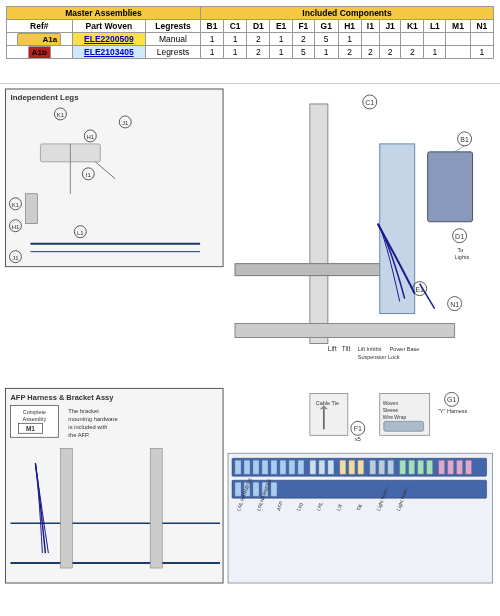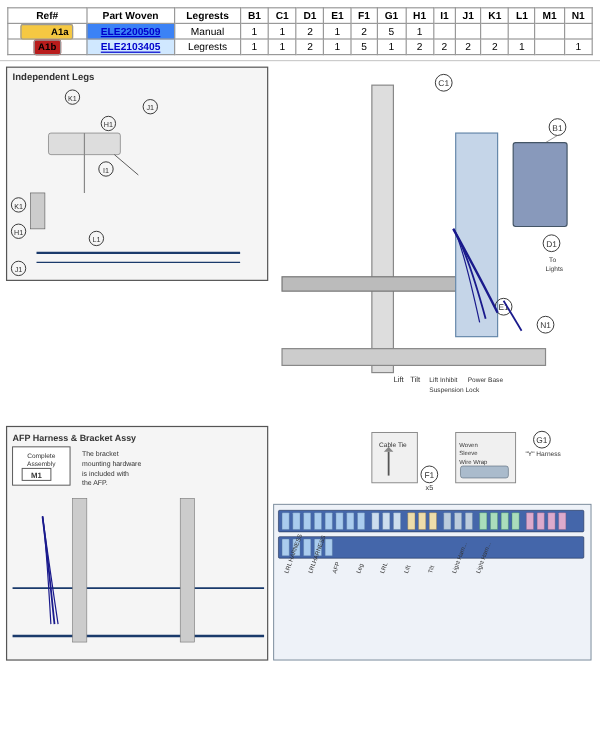--- a/index.html
+++ b/index.html
@@ -44,44 +44,49 @@
     }
     .badge-a1a { background: #f5c842; padding-left: 24px; }
     .badge-a1b { background: #b91c1c; }
     .badge-a1c { background: #f5c842; }
     .pn-cell {
       background: #e8e8ff;
       font-weight: bold;
       color: #00c;
       text-decoration: underline;
     }
-    .pn-a1a { background: #3b82f6; }
+    .pn-a1a { background: #fde047; }
     .pn-a1b { background: #d0e8ff; }
     .pn-a1c { background: #d0e8ff; }
 
     
     .diagram-area {
       position: relative;
       width: 500px;
       height: 510px;
       background: #fff;
       border-top: 1px solid #ccc;
+      margin-top: 20px;
     }
 
     .diagram-svg {
       width: 100%;
       height: 100%;
     }
   </style>
 </head>
 <body>
 
 <div class="top-table-wrapper">
   <table class="master-table">
     <thead>
+      <tr>
+        <th colspan="3" class="header-master">Master Assemblies</th>
+        <th colspan="13" class="header-included">Included Components</th>
+      </tr>
       <tr>
         <th>Ref#</th>
         <th>Part Woven</th>
         <th>Legrests</th>
         <th>B1</th>
         <th>C1</th>
         <th>D1</th>
         <th>E1</th>
         <th>F1</th>
         <th>G1</th>

